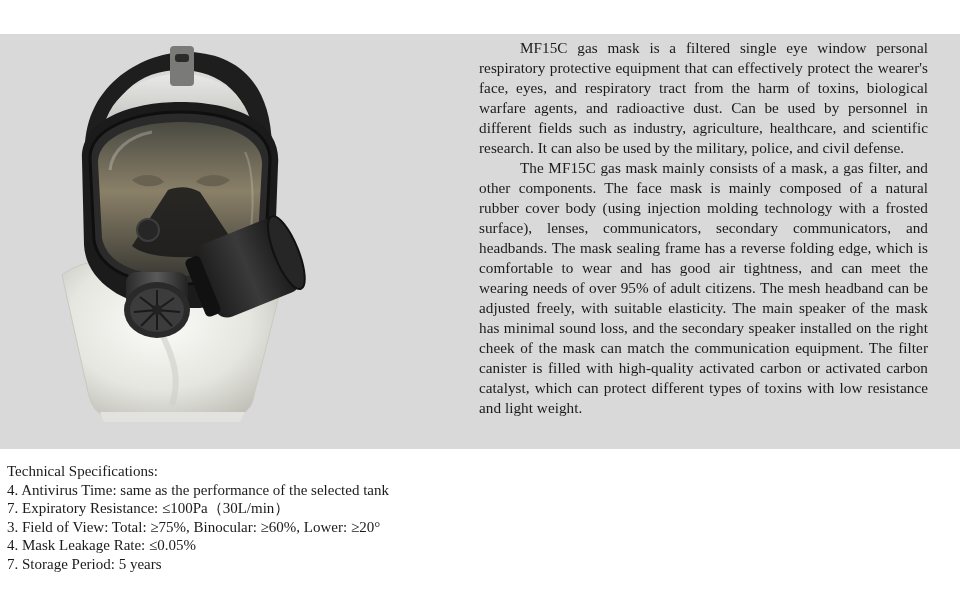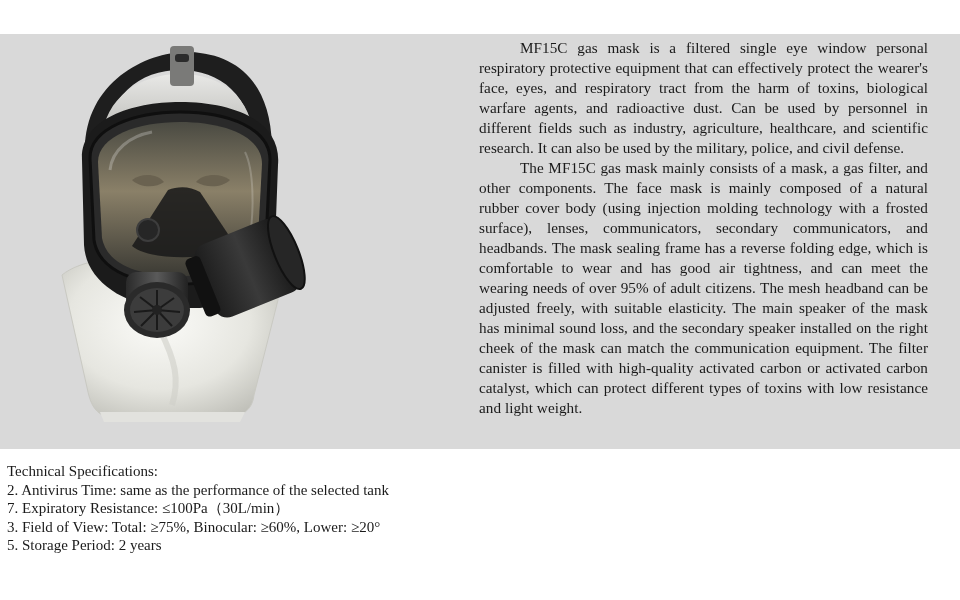--- a/index.html
+++ b/index.html
@@ -110,17 +110,18 @@
   </svg>
 </div>
 
 <div class="description">
   <p>MF15C gas mask is a filtered single eye window personal respiratory protective equipment that can effectively protect the wearer's face, eyes, and respiratory tract from the harm of toxins, biological warfare agents, and radioactive dust. Can be used by personnel in different fields such as industry, agriculture, healthcare, and scientific research. It can also be used by the military, police, and civil defense.</p>
   <p>The MF15C gas mask mainly consists of a mask, a gas filter, and other components. The face mask is mainly composed of a natural rubber cover body (using injection molding technology with a frosted surface), lenses, communicators, secondary communicators, and headbands. The mask sealing frame has a reverse folding edge, which is comfortable to wear and has good air tightness, and can meet the wearing needs of over 95% of adult citizens. The mesh headband can be adjusted freely, with suitable elasticity. The main speaker of the mask has minimal sound loss, and the secondary speaker installed on the right cheek of the mask can match the communication equipment. The filter canister is filled with high-quality activated carbon or activated carbon catalyst, which can protect different types of toxins with low resistance and light weight.</p>
 </div>
 
 <div class="specs">
   <div>Technical Specifications:</div>
-  <div>2. Antivirus Time: same as the performance of the selected tank</div>
+  <div>4. Antivirus Time: same as the performance of the selected tank</div>
   <div>7. Expiratory Resistance: ≤100Pa（30L/min）</div>
   <div>3. Field of View: Total: ≥75%, Binocular: ≥60%, Lower: ≥20°</div>
-  <div>5. Storage Period: 2 years</div>
+  <div>4. Mask Leakage Rate: ≤0.05%</div>
+  <div>7. Storage Period: 5 years</div>
 </div>
 
 </body></html>

